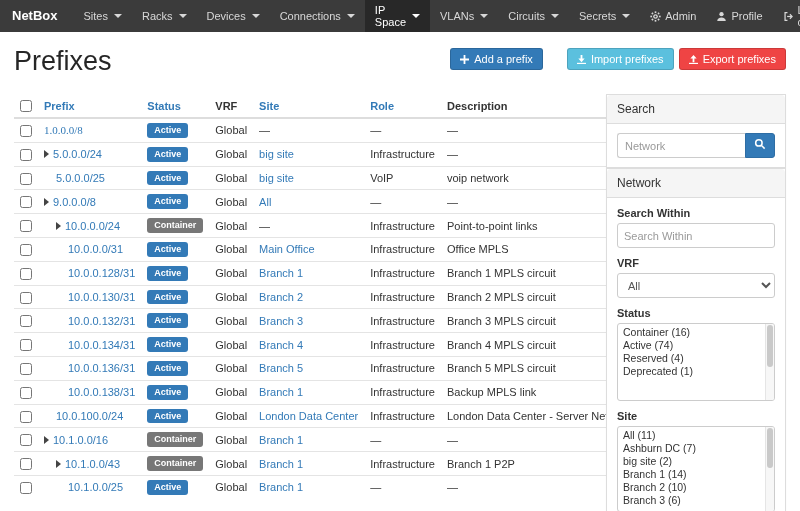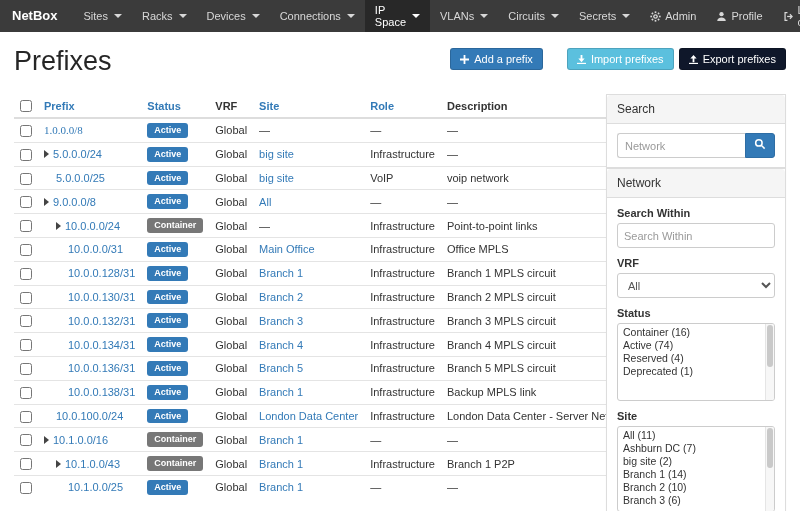--- a/index.html
+++ b/index.html
@@ -158,21 +158,21 @@
         </button>
         <button class="btn" style="background-color: rgb(91, 192, 222); margin-left: 19px;">
           <span>
             <svg width="9" height="9" viewBox="0 0 10 10" fill="#fff">
                 <path d="M4 0h2v4h2.5L5 8 1.5 4H4z"></path>
                 <rect y="8.7" width="10" height="1.3"></rect>
               </svg>
           </span>
           <span>Import prefixes</span>
         </button>
-        <button class="btn" style="background-color: #0f172a; justify-content: space-between;">
+        <button class="btn" style="background-color: #ef4444; justify-content: space-between;">
           <span>
             <svg width="9" height="9" viewBox="0 0 10 10" fill="#fff">
                 <path d="M5 0l3.5 4H6v4H4V4H1.5z"></path>
                 <rect y="8.7" width="10" height="1.3"></rect>
               </svg>
           </span>
           <span>Export prefixes</span>
         </button>
       </div>
     </div>

